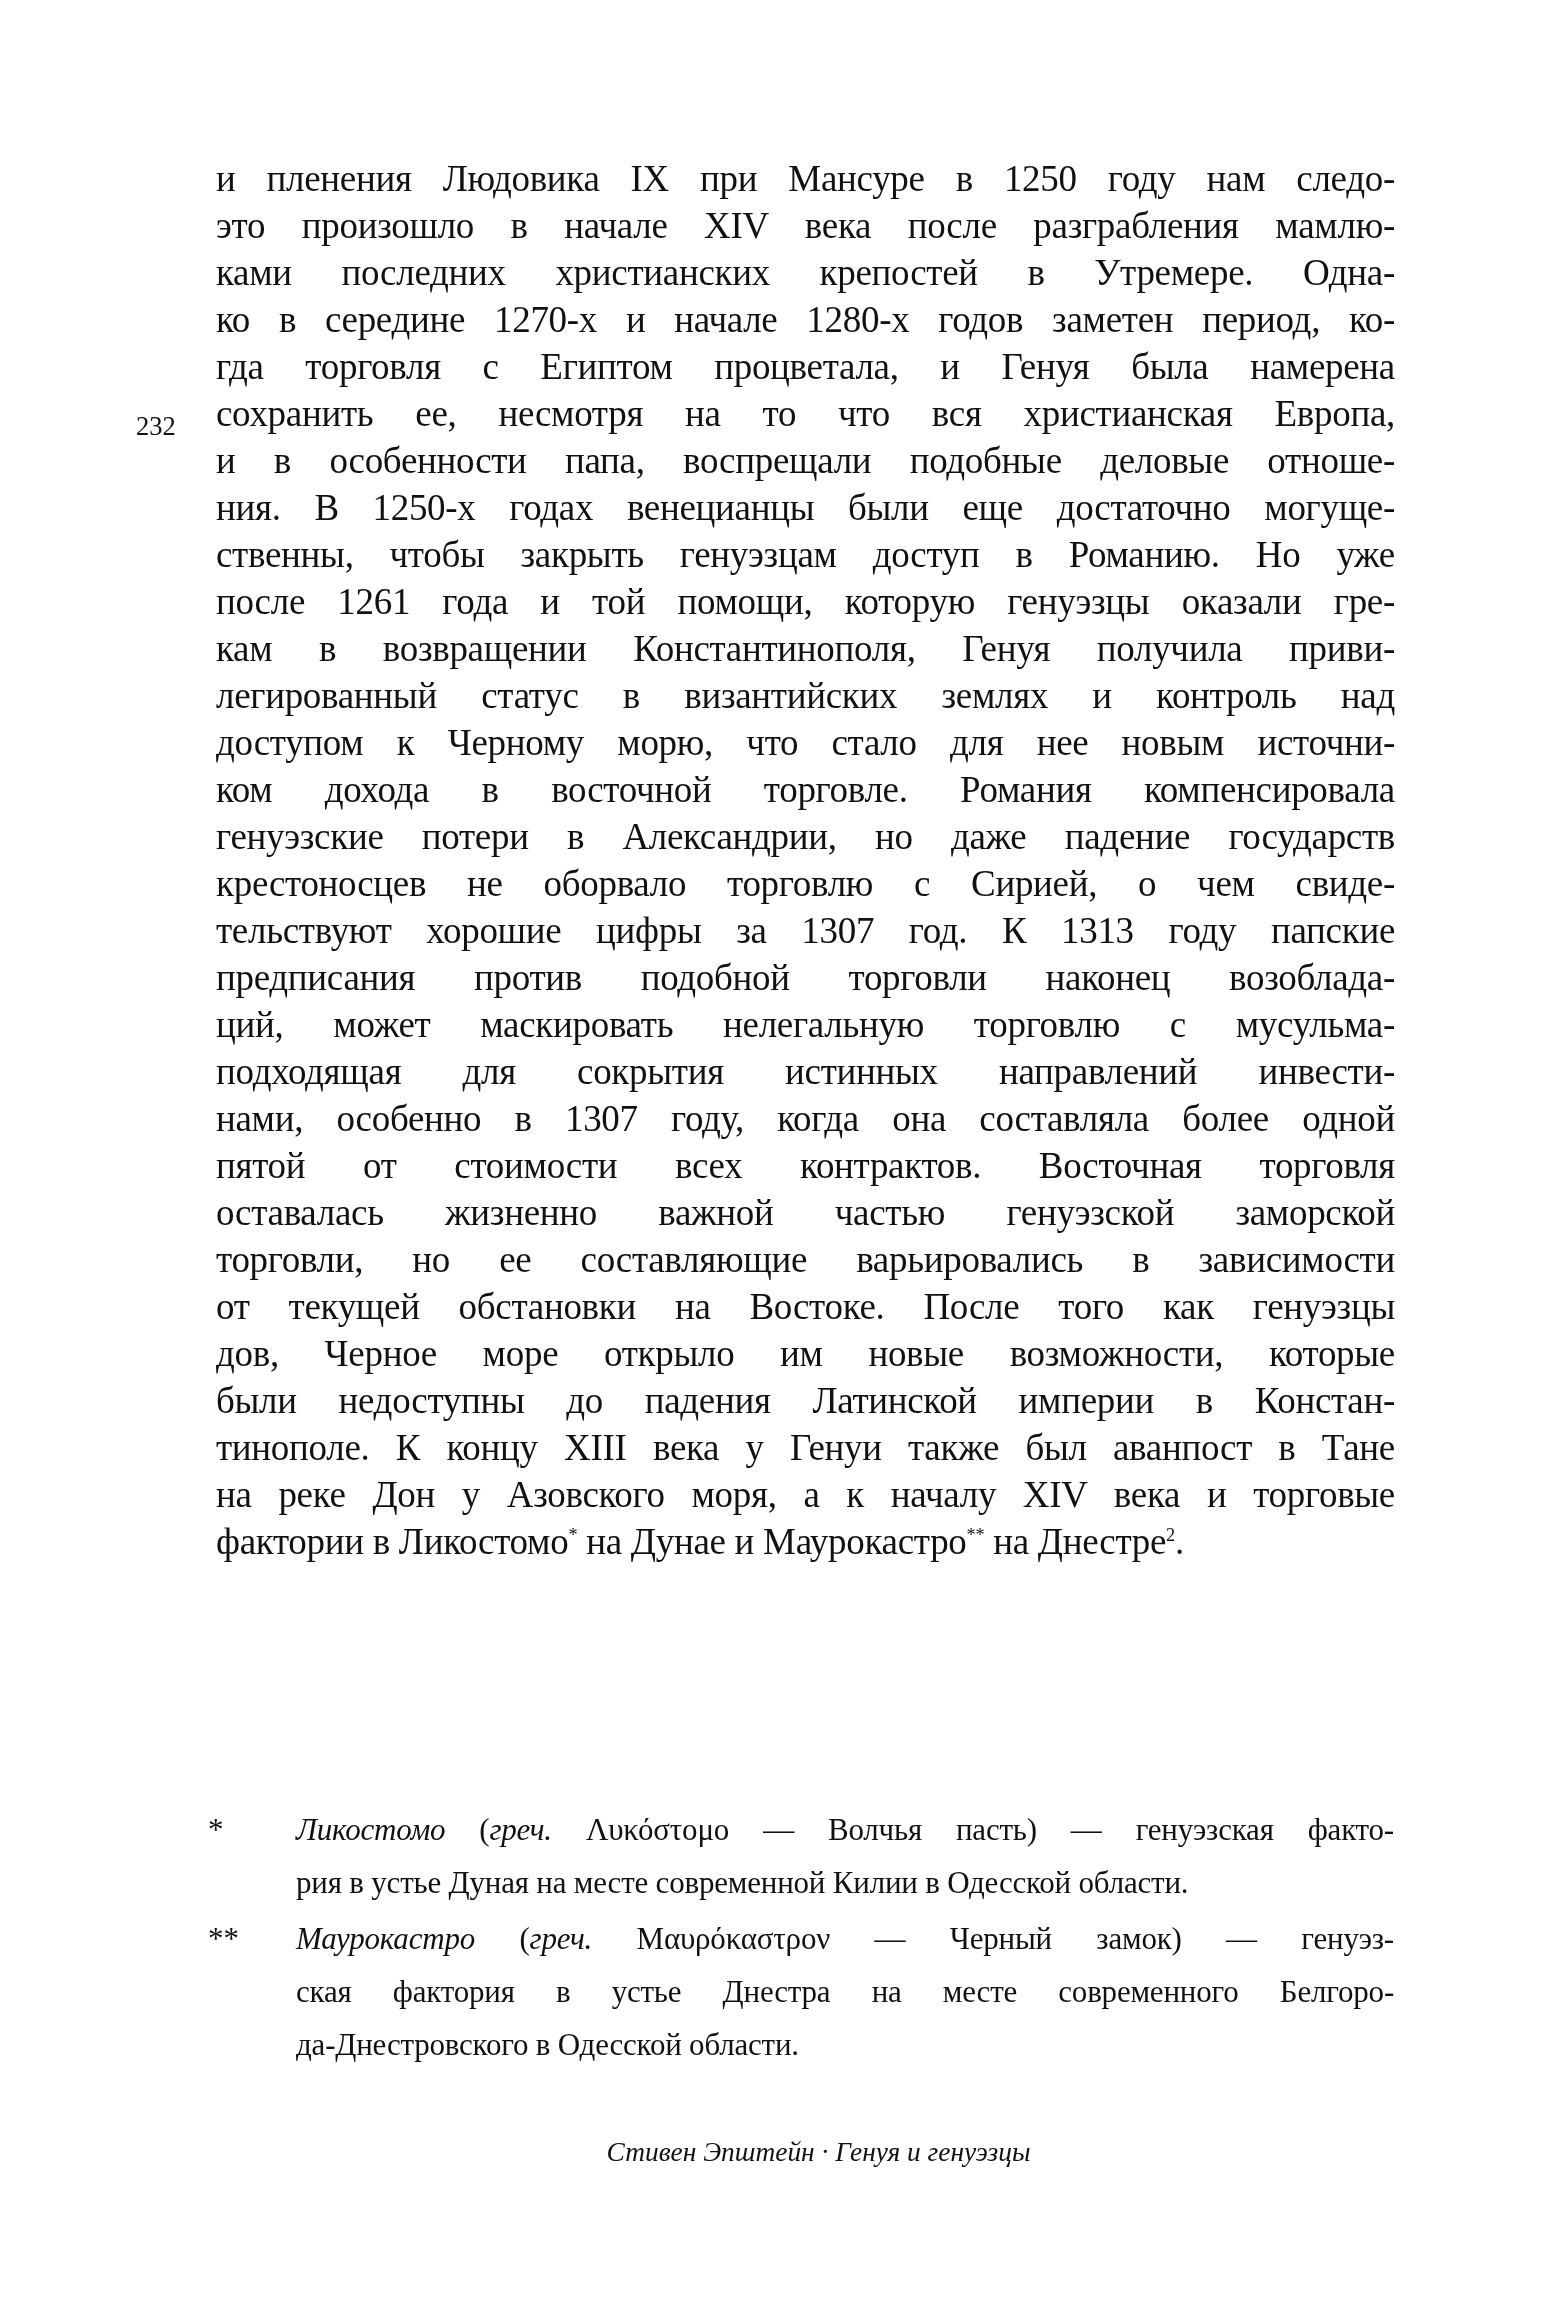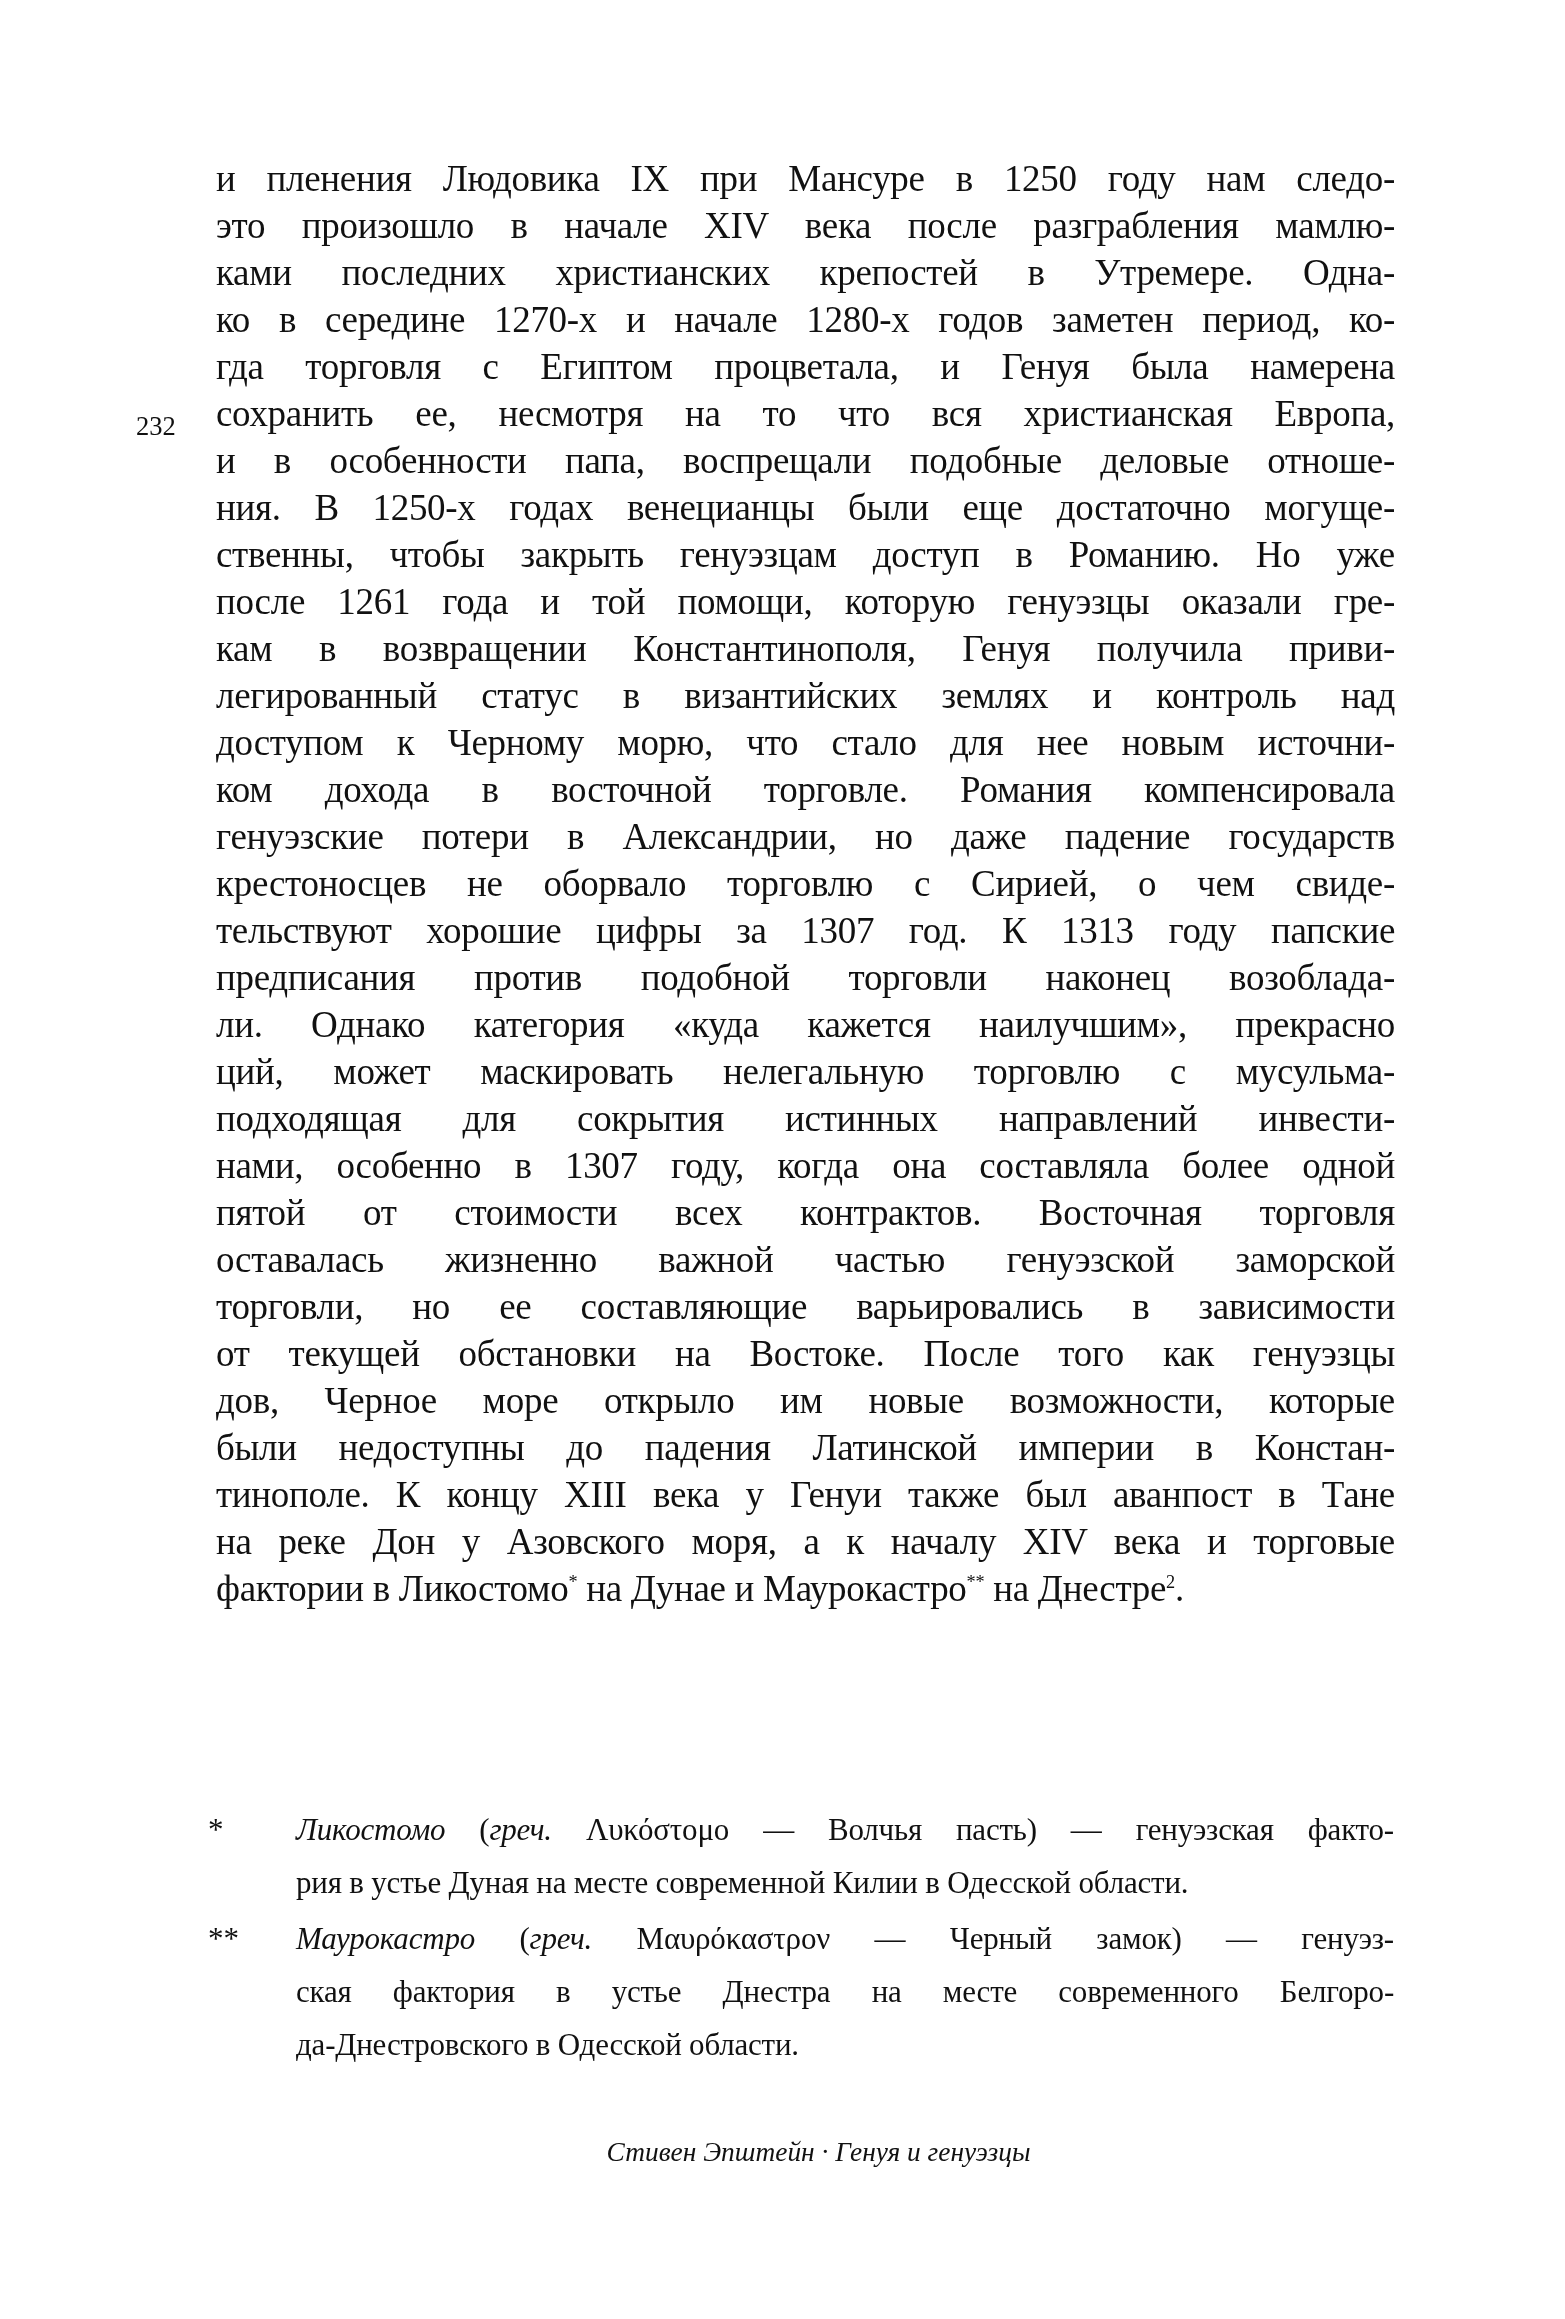--- a/index.html
+++ b/index.html
@@ -39,21 +39,20 @@
   <span class="line">ственны, чтобы закрыть генуэзцам доступ в Романию. Но уже</span>
   <span class="line">после 1261 года и той помощи, которую генуэзцы оказали гре-</span>
   <span class="line">кам в возвращении Константинополя, Генуя получила приви-</span>
   <span class="line">легированный статус в византийских землях и контроль над</span>
   <span class="line">доступом к Черному морю, что стало для нее новым источни-</span>
   <span class="line">ком дохода в восточной торговле. Романия компенсировала</span>
   <span class="line">генуэзские потери в Александрии, но даже падение государств</span>
   <span class="line">крестоносцев не оборвало торговлю с Сирией, о чем свиде-</span>
   <span class="line">тельствуют хорошие цифры за 1307 год. К 1313 году папские</span>
   <span class="line">предписания против подобной торговли наконец возобладa-</span>
-  <span class="line">ли. Однако категория «куда кажется наилучшим», прекрасно</span>
   <span class="line">ций, может маскировать нелегальную торговлю с мусульма-</span>
   <span class="line">подходящая для сокрытия истинных направлений инвести-</span>
   <span class="line">нами, особенно в 1307 году, когда она составляла более одной</span>
   <span class="line">пятой от стоимости всех контрактов. Восточная торговля</span>
   <span class="line">оставалась жизненно важной частью генуэзской заморской</span>
   <span class="line">торговли, но ее составляющие варьировались в зависимости</span>
   <span class="line">от текущей обстановки на Востоке. После того как генуэзцы</span>
   <span class="line">дов, Черное море открыло им новые возможности, которые</span>
   <span class="line">были недоступны до падения Латинской империи в Констан-</span>
   <span class="line">тинополе. К концу XIII века у Генуи также был аванпост в Тане</span>

